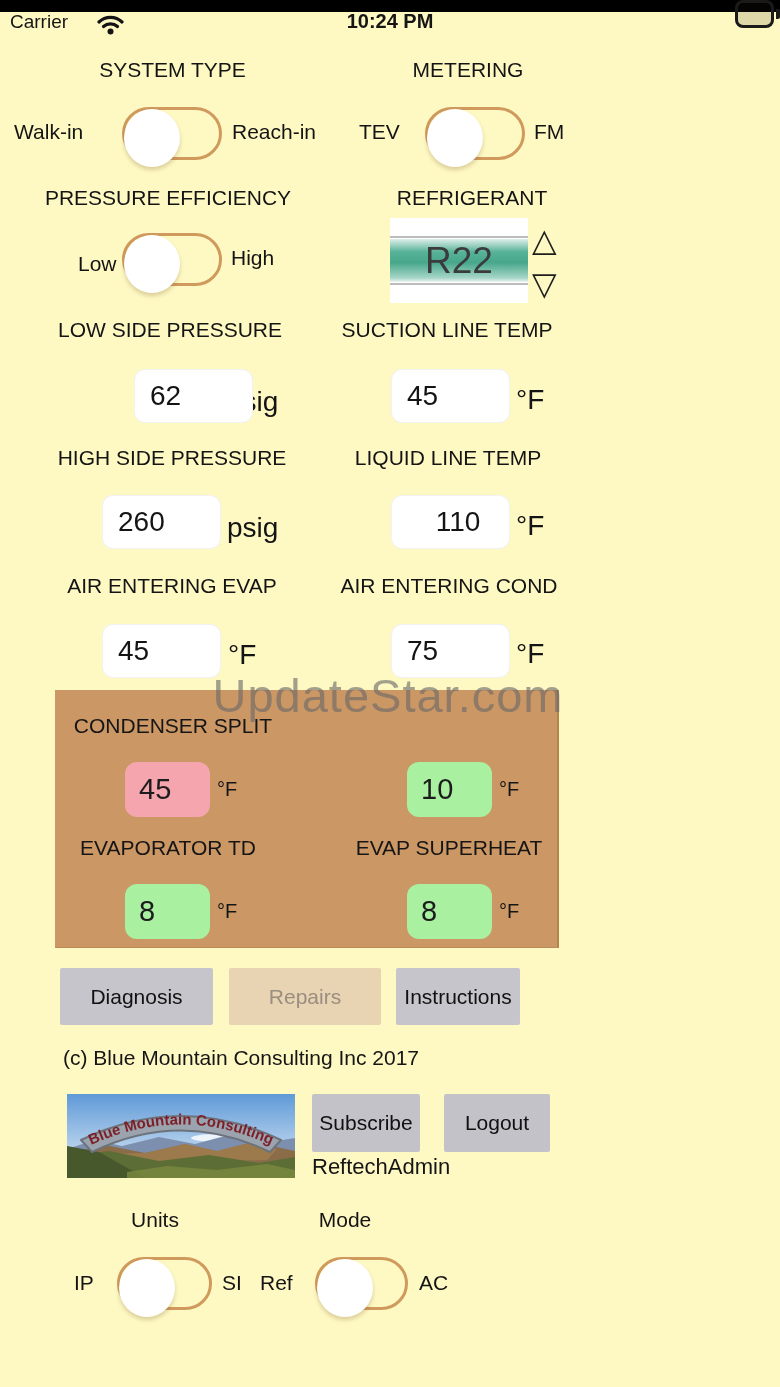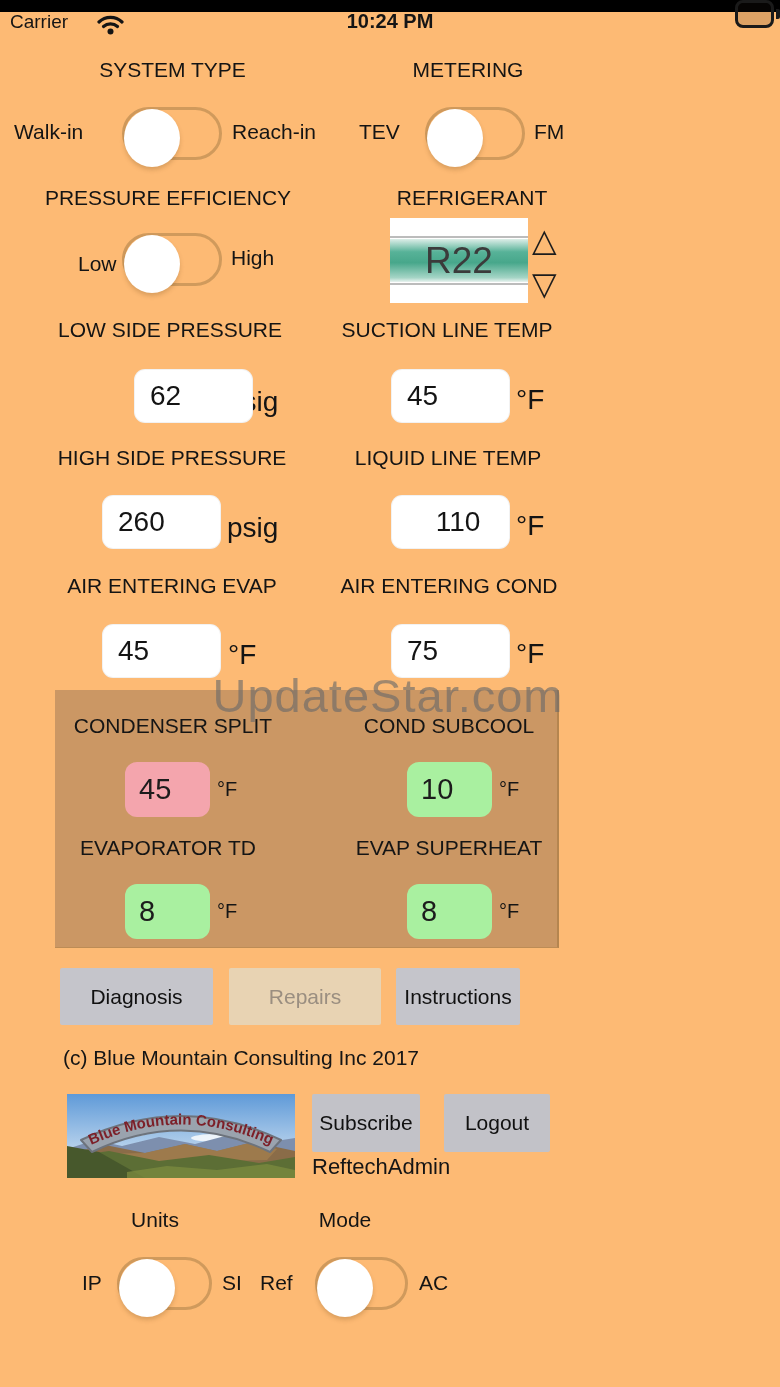--- a/index.html
+++ b/index.html
@@ -1,20 +1,20 @@
 <!DOCTYPE html>
 <html><head>
 <meta charset="utf-8">
 <style>
   * { margin:0; padding:0; box-sizing:border-box; }
   html,body { background:#888; }
   body { font-family:"Liberation Sans","DejaVu Sans",sans-serif; }
   #screen {
     position:relative; width:780px; height:1387px; margin:0 auto;
-    background:#fdba74; overflow:hidden; color:#151515;
+    background:#fef9c3; overflow:hidden; color:#151515;
   }
   .abs { position:absolute; }
   .lbl { font-size:21px; color:#141414; white-space:nowrap; }
   .hdr { font-size:21px; text-align:center; color:#141414; white-space:nowrap; }
 
   
   #black-strip { left:0; top:0; width:780px; height:12px; background:#000; }
   #carrier { left:10px; top:11px; font-size:19px; }
   #time { left:0; top:10px; width:780px; text-align:center; font-size:20px; font-weight:700; }
   #battery-body { left:735px; top:0px; width:39px; height:28px; border:3px solid #1a1a1a; border-radius:8px; background:rgba(40,30,20,0.15); }
@@ -145,21 +145,20 @@
 
   <input class="abs inputbox" style="left: 102px; top: 624px;" value="45">
   <div class="abs unit" style="left:228px; top:639px;">°F</div>
   <input class="abs inputbox" style="left: 391px; top: 624px;" value="75">
   <div class="abs unit" style="left:516px; top:638px;">°F</div>
 
   <div class="abs" id="watermark">UpdateStar.com</div>
 
   <div class="abs" id="panel">
     <div class="pl" style="left:13px; top:24px; width:210px;">CONDENSER SPLIT</div>
-    <div class="pl" style="left:289px; top:24px; width:210px;">COND SUBCOOL</div>
 
     <div class="value-box alert" style="left:70px; top:72px;">45</div>
     <div class="punit" style="left:162px; top:88px;">°F</div>
     <div class="value-box ok" style="left:352px; top:72px;">10</div>
     <div class="punit" style="left:444px; top:88px;">°F</div>
 
     <div class="pl" style="left:8px; top:146px; width:210px;">EVAPORATOR TD</div>
     <div class="pl" style="left:289px; top:146px; width:210px;">EVAP SUPERHEAT</div>
 
     <div class="value-box ok" style="left:70px; top:194px;">8</div>
@@ -200,21 +199,21 @@
     </svg>
   </div>
 
   <button class="btn" style="left:312px; top:1094px; width:108px; height:58px; background:#c2c2c8;">Subscribe</button>
   <button class="btn" style="left:444px; top:1094px; width:106px; height:58px; background:#c2c2c8;">Logout</button>
   <div class="abs" style="left:312px; top:1154px; font-size:22px;">ReftechAdmin</div>
 
   <div class="abs hdr" style="left:105px; top:1208px; width:100px;">Units</div>
   <div class="abs hdr" style="left:295px; top:1208px; width:100px;">Mode</div>
 
-  <div class="abs lbl" style="left:82px; top:1271px;">IP</div>
+  <div class="abs lbl" style="left:74px; top:1271px;">IP</div>
   <div class="abs toggle" style="left:117px; top:1257px; width:95px;">
     <div class="knob"></div>
   </div>
   <div class="abs lbl" style="left:222px; top:1271px;">SI</div>
 
   <div class="abs lbl" style="left:260px; top:1271px;">Ref</div>
   <div class="abs toggle" style="left:315px; top:1257px; width:93px;">
     <div class="knob"></div>
   </div>
   <div class="abs lbl" style="left:419px; top:1271px;">AC</div>

